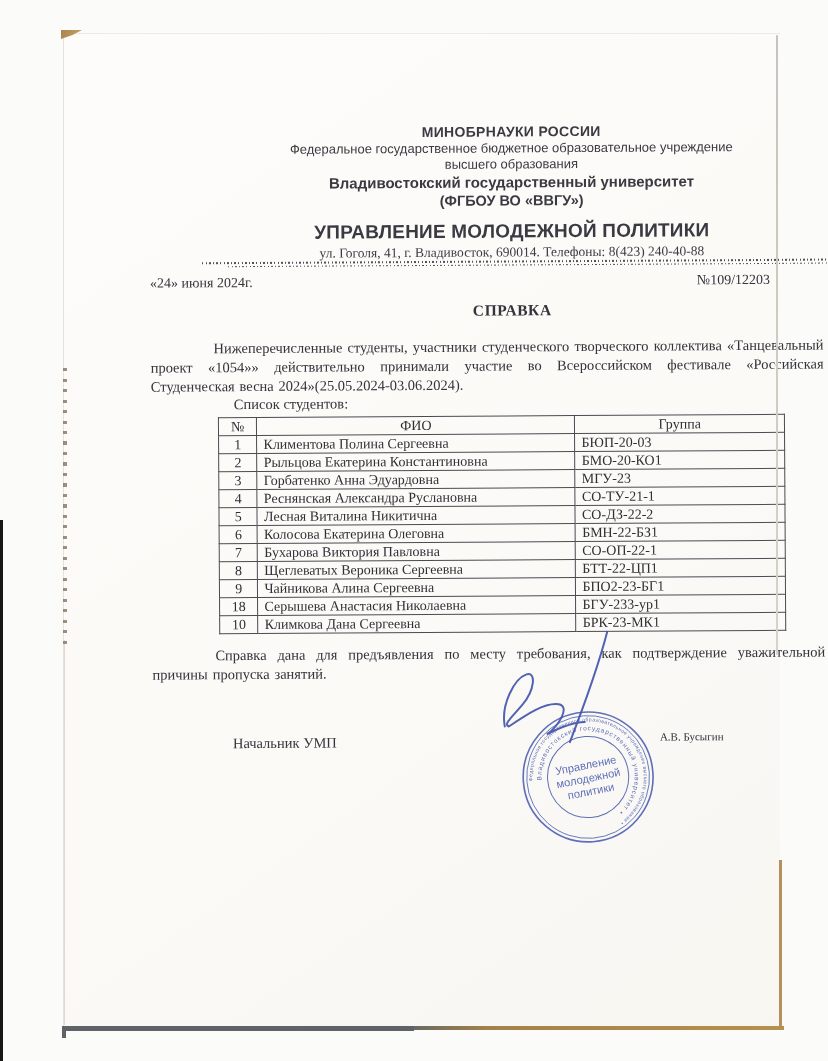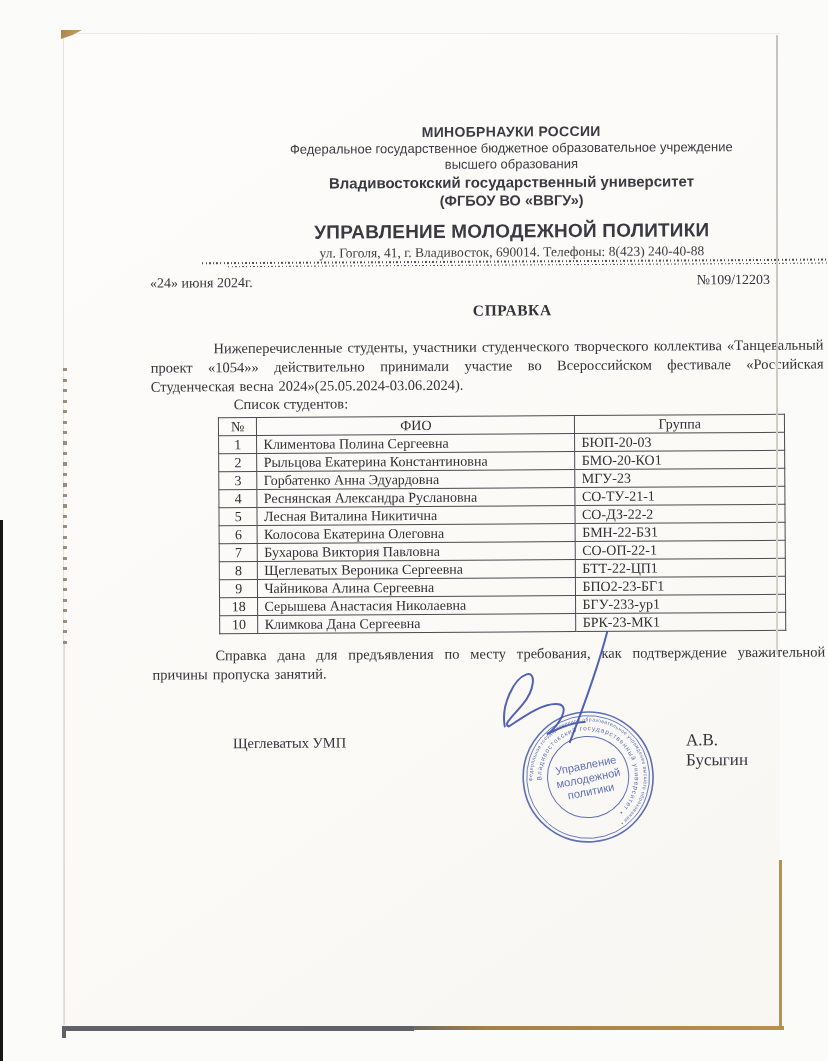--- a/index.html
+++ b/index.html
@@ -48,21 +48,21 @@
     border:1px solid #4b4b52;padding:0 6px;height:17px;line-height:16px;
     font-weight:400;white-space:nowrap;overflow:hidden;}
   table.students th{text-align:center;}
   td.c-num{width:27px;text-align:center;padding:0 2px;}
   th.h-num{width:27px;}
   th.h-fio{width:316px;}
   th.h-group{width:212px;}
   .closing{top:612px;}
   
   .sig-position{position:absolute;left:168px;top:701px;font-size:14.5px;}
-  .sig-name{position:absolute;left:621px;top:699px;font-size:17px;}
+  .sig-name{position:absolute;left:595px;top:699px;font-size:11px;}
   .signature-svg{position:absolute;left:412px;top:596px;width:145px;height:140px;z-index:3;}
   .stamp-svg{position:absolute;left:452px;top:674px;width:142px;height:142px;z-index:2;opacity:.88;
     transform:rotate(-4deg);}
   
   .edge-left{position:absolute;left:63px;top:33px;width:1px;height:995px;background:#e6e2da;}
   .edge-top{position:absolute;left:63px;top:33px;width:717px;height:1px;background:#eceae4;}
   .edge-right-gray{position:absolute;left:776px;top:35px;width:1.5px;height:620px;
     background:linear-gradient(#c6c3bd,#d6d3cc);border-radius:2px;}
   .edge-right-tan{position:absolute;left:779px;top:860px;width:2.5px;height:170px;background:#b3905c;}
   .corner-mark{position:absolute;left:61px;top:30px;width:21px;height:9px;
@@ -171,21 +171,21 @@
             <tr>
               <td class="c-num">10</td>
               <td>Климкова Дана Сергеевна</td>
               <td>БРК-23-МК1</td>
             </tr>
           </tbody>
       </table>
 
       <div class="para closing">Справка дана для предъявления по месту требования, как подтверждение уважительной причины пропуска занятий.</div>
 
-      <div class="sig-position">Щеглеватых УМП</div>
+      <div class="sig-position">Начальник УМП</div>
       <div class="sig-name">А.В. Бусыгин</div>
 
       <svg class="signature-svg" viewBox="0 0 145 140">
         <g fill="none" stroke="#3f51ad" stroke-width="2" stroke-linecap="round" opacity="0.9">
           <path d="M131 4 C 123 34, 108 76, 93 114"></path>
           <path d="M28 98 C 24 76, 38 50, 50 46 C 60 43, 58 62, 46 76 C 36 88, 26 96, 32 98 C 50 86, 68 74, 82 76 C 94 78, 82 98, 70 106 C 82 100, 96 94, 108 94"></path>
         </g>
       </svg>
 
       <svg class="stamp-svg" viewBox="0 0 140 140">

